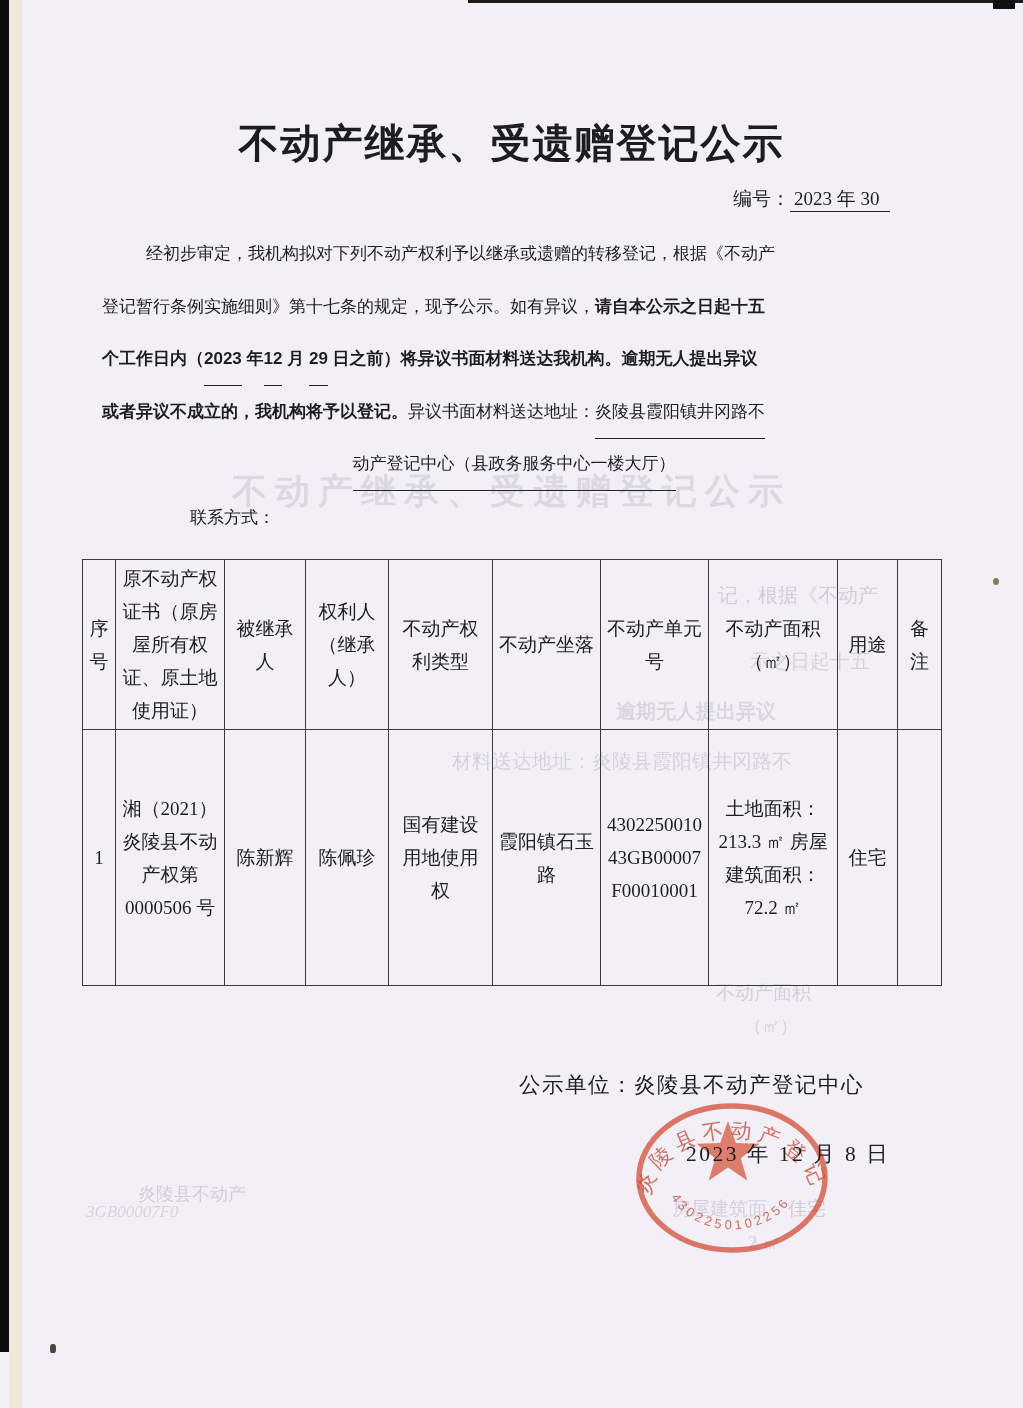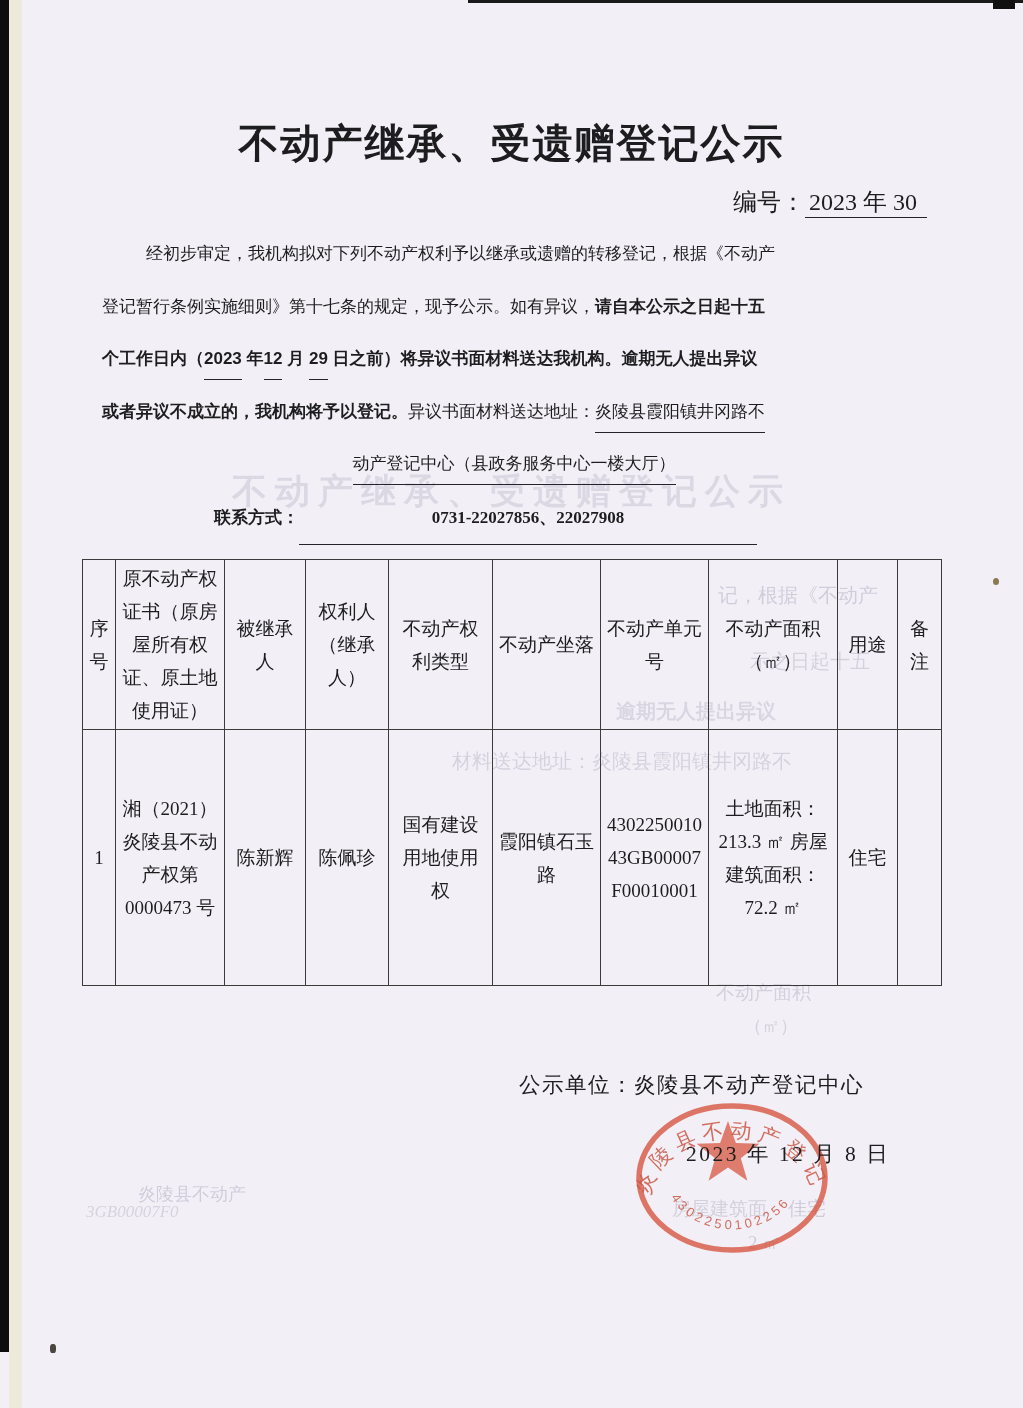--- a/index.html
+++ b/index.html
@@ -16,32 +16,32 @@
   .edge-topnotch{position:absolute;left:993px;top:0;width:22px;height:9px;background:#101010;z-index:4;}
   .speck-a{position:absolute;left:993px;top:578px;width:6px;height:7px;background:#8a7a52;border-radius:50%;z-index:4;}
   .speck-b{position:absolute;left:50px;top:1344px;width:6px;height:9px;background:#4a463e;border-radius:40%;z-index:4;}
 
   
   .ghost{position:absolute;color:#847c9e;z-index:0;white-space:nowrap;}
 
   
   .title{position:absolute;top:116px;left:0;width:100%;text-align:center;
          font-size:40px;font-weight:bold;letter-spacing:2px;z-index:2;}
-  .doc-num{position:absolute;top:186px;left:733px;font-size:24px;z-index:2;}
+  .doc-num{position:absolute;top:186px;left:733px;font-size:19px;z-index:2;}
   .doc-num .val{border-bottom:1.5px solid #23232a;padding:0 10px 2px 4px;}
 
   
   .bodytext{position:absolute;left:102px;top:228px;width:824px;font-size:17px;
             line-height:52.5px;z-index:2;}
   .line{white-space:nowrap;}
   .indent{padding-left:44px;}
   .center{text-align:center;}
   .b{font-family:"Liberation Sans","DejaVu Sans",sans-serif;font-weight:bold;}
-  .u{border-bottom:1.6px solid #23232a;padding-bottom:11px;}
-  .contact{display:flex;margin-left:112px;margin-top:1px;font-weight:bold;}
+  .u{border-bottom:1.6px solid #23232a;padding-bottom:17px;}
+  .contact{display:flex;margin-left:88px;margin-top:1px;}
   .contact .cval{display:inline-block;width:458px;text-align:center;
                  border-bottom:1.6px solid #23232a;}
 
   
   .tbl-wrap{position:absolute;left:82px;top:559px;z-index:1;}
   table{border-collapse:collapse;table-layout:fixed;width:859px;background:transparent;}
   th,td{border:1.6px solid #3b3b3b;text-align:center;vertical-align:middle;
         font-size:19px;line-height:33px;font-weight:normal;padding:2px 5px;
         overflow:hidden;}
   tr.hdr{height:168px;}
@@ -92,21 +92,20 @@
     <span class="b">个工作日内（</span><span class="b u">2023</span><span class="b"> 年</span><span class="b u">12</span><span class="b"> 月 </span><span class="b u">29</span><span class="b"> 日之前）将异议书面材料送达我机构。逾期无人提出异议</span>
   </div>
   <div class="line">
     <span class="b">或者异议不成立的，我机构将予以登记。</span><span>异议书面材料送达地址：</span><span class="u">炎陵县霞阳镇井冈路不</span>
   </div>
   <div class="line center">
     <span class="u">动产登记中心（县政务服务中心一楼大厅）</span>
   </div>
   <div class="contact">
     <span>联系方式：</span>
-      <span class="cval">0731-22027856、22027908</span>
   </div>
 </div>
 
 <div class="tbl-wrap">
   <table>
     <colgroup>
       <col style="width:33px">
         <col style="width:109px">
         <col style="width:81px">
       <col style="width:83px">
@@ -125,21 +124,21 @@
       <th>权利人（继承人）</th>
       <th>不动产权利类型</th>
       <th>不动产坐落</th>
       <th>不动产单元号</th>
       <th>不动产面积（㎡）</th>
       <th>用途</th>
       <th>备注</th>
     </tr>
     <tr class="data">
       <td>1</td>
-      <td>湘（2021）炎陵县不动产权第 0000473 号</td>
+      <td>湘（2021）炎陵县不动产权第 0000506 号</td>
       <td>陈新辉</td>
       <td>陈佩珍</td>
       <td>国有建设用地使用权</td>
       <td>霞阳镇石玉路</td>
       <td class="break">430225001043GB00007F00010001</td>
       <td>土地面积：213.3 ㎡ 房屋建筑面积：72.2 ㎡</td>
       <td>住宅</td>
       <td></td>
     </tr>
   </tbody>

